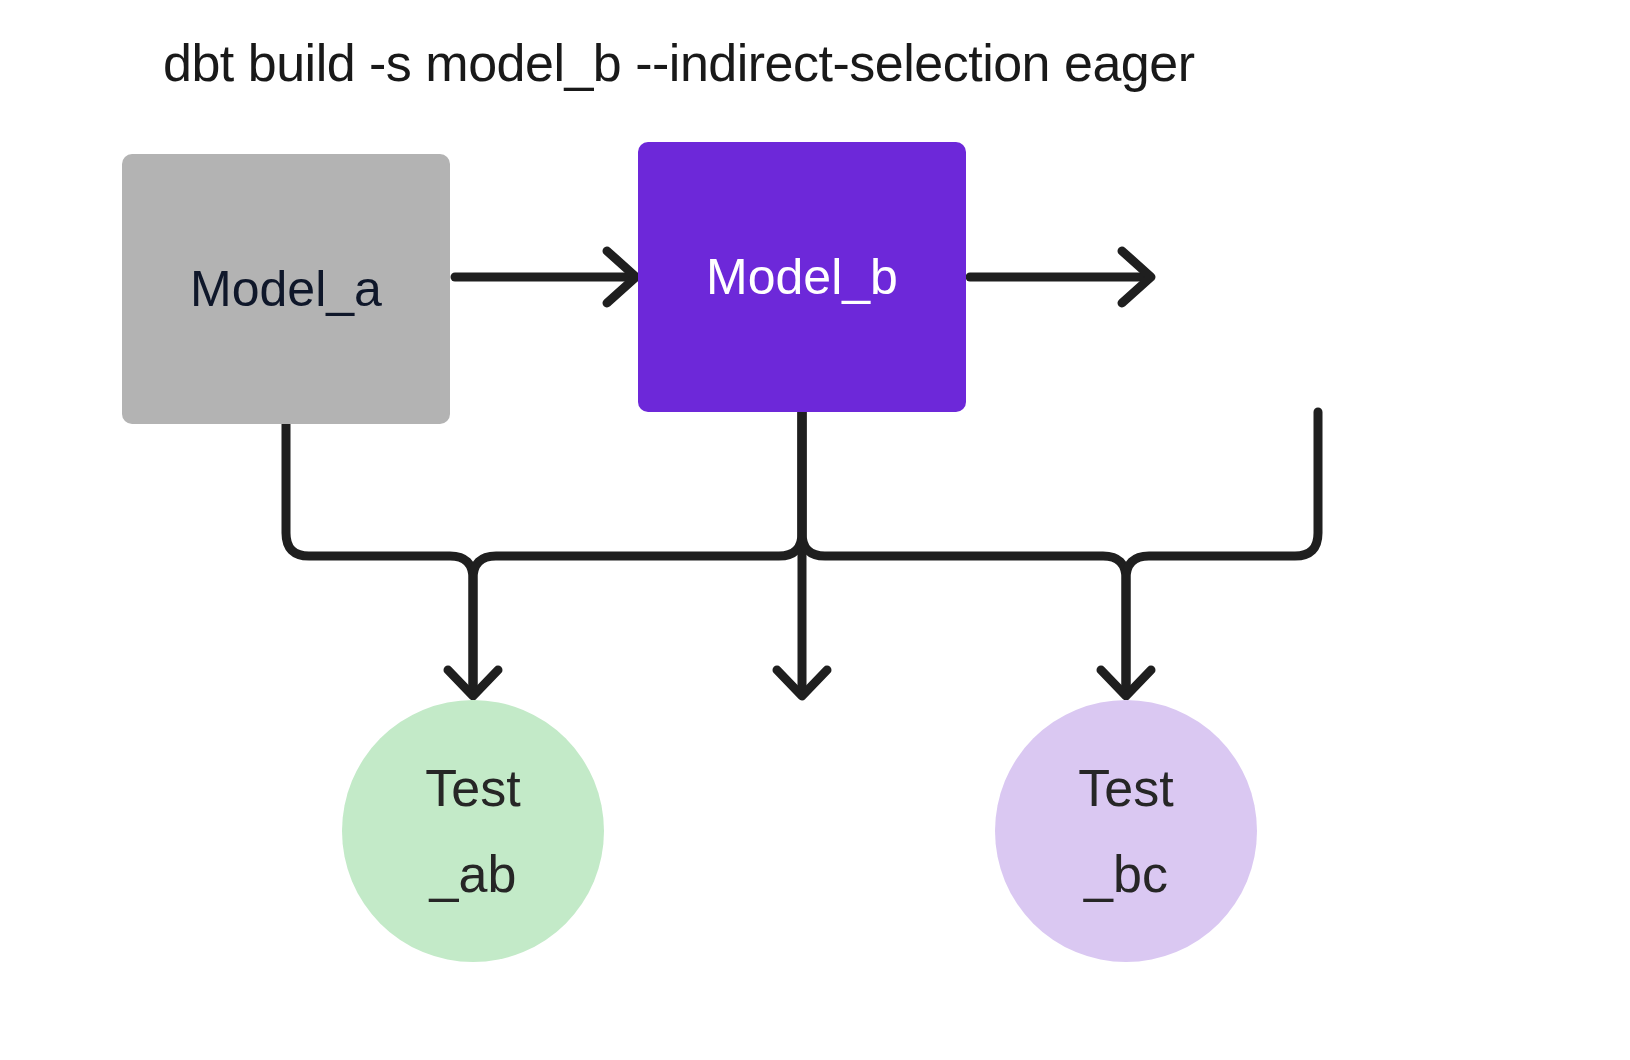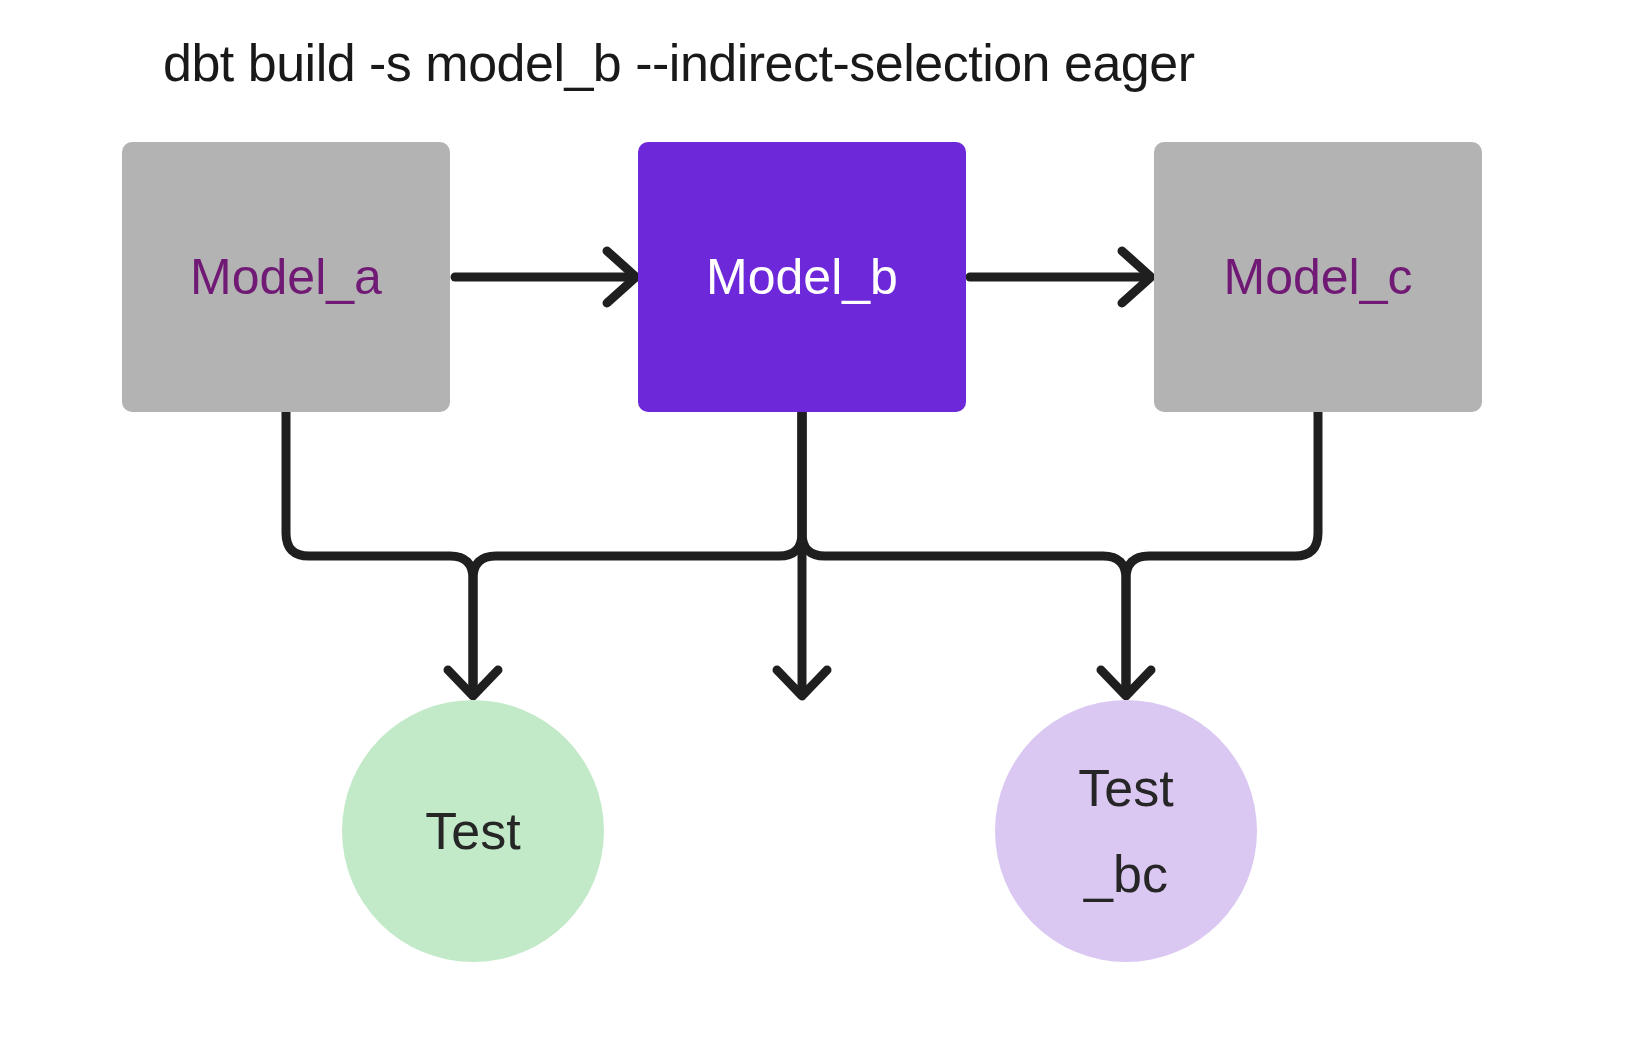--- a/index.html
+++ b/index.html
@@ -42,21 +42,21 @@
     justify-content: center;
     text-align: center;
   }
   .box {
     width: 328px;
     height: 270px;
     border-radius: 10px;
     font-size: 50px;
     font-weight: 400;
   }
-  .box.gray { background: #b3b3b3; color: #701a75; }
+  .box.gray { background: #b3b3b3; color: #0f172a; margin-top: 12px; }
   .box.blue { background: #6d28d9; color: #ffffff; }
   .circle {
     width: 262px;
     height: 262px;
     border-radius: 50%;
     flex-direction: column;
     font-size: 52px;
     font-weight: 400;
     color: #262626;
   }
@@ -102,26 +102,24 @@
   </svg>
 
   <div class="node box gray" id="node-model-a">
     <span>Model_a</span>
   </div>
 
   <div class="node box blue" id="node-model-b">
     <span>Model_b</span>
   </div>
 
-  <div class="node box gray" id="node-model-c">
-    <span>Model_c</span>
-  </div>
 
   <div class="node circle green" id="node-test-ab">
     <span class="line">Test</span>
+    <span class="line">_ab</span>
   </div>
 
 
   <div class="node circle purple" id="node-test-bc">
     <span class="line">Test</span>
     <span class="line">_bc</span>
   </div>
 
 </div>
 

